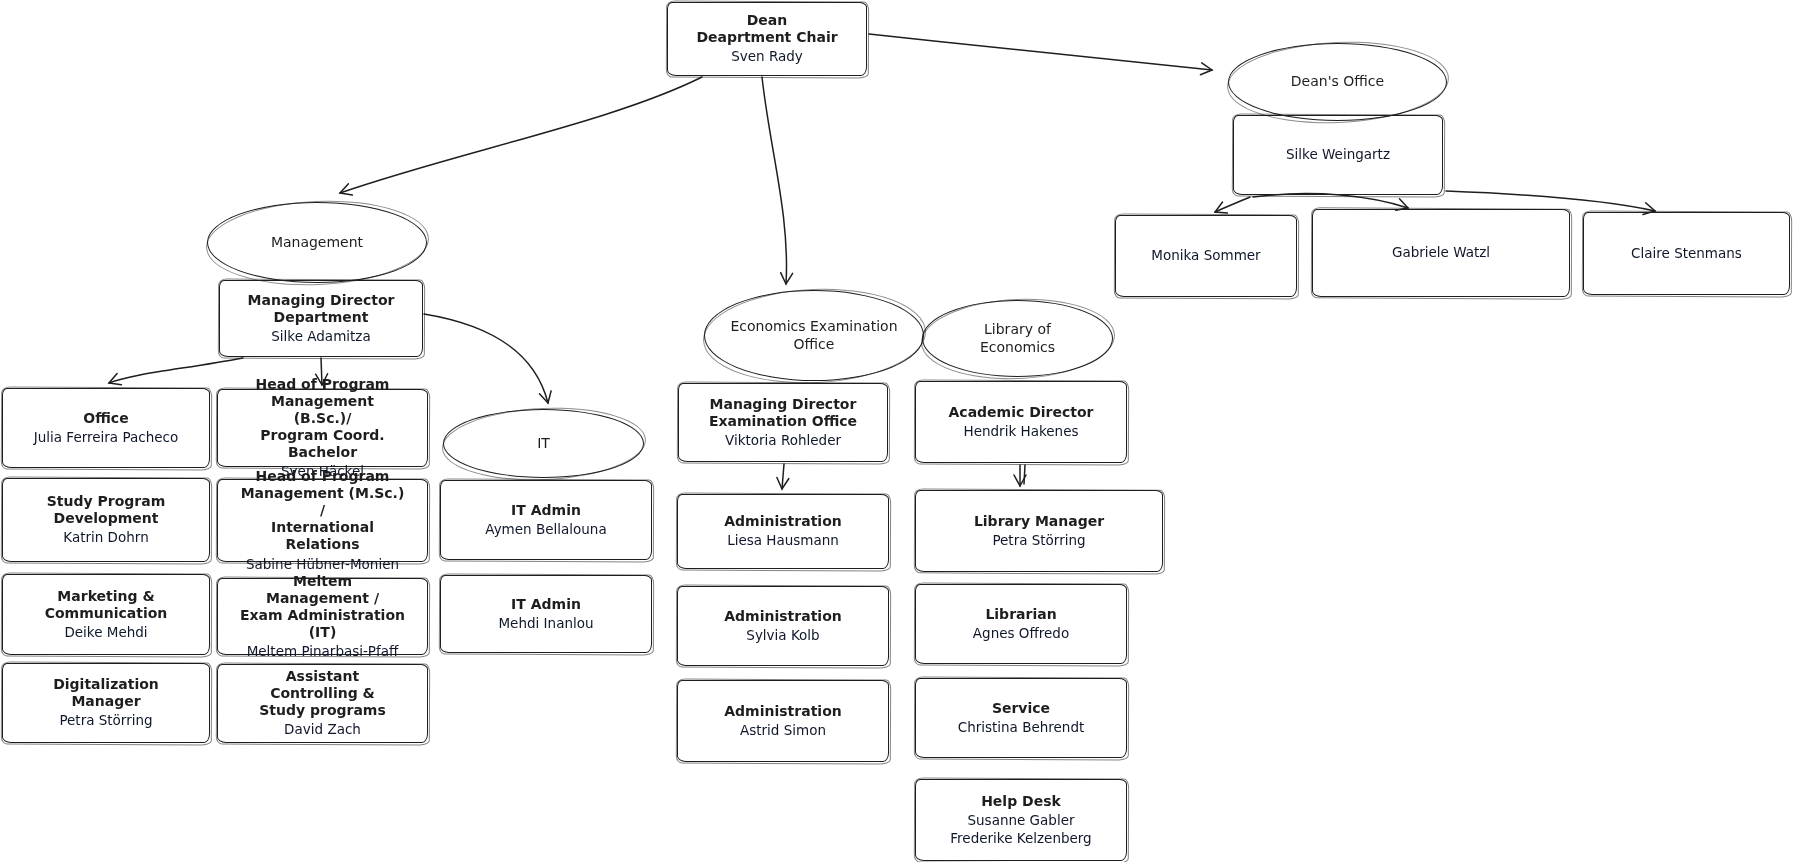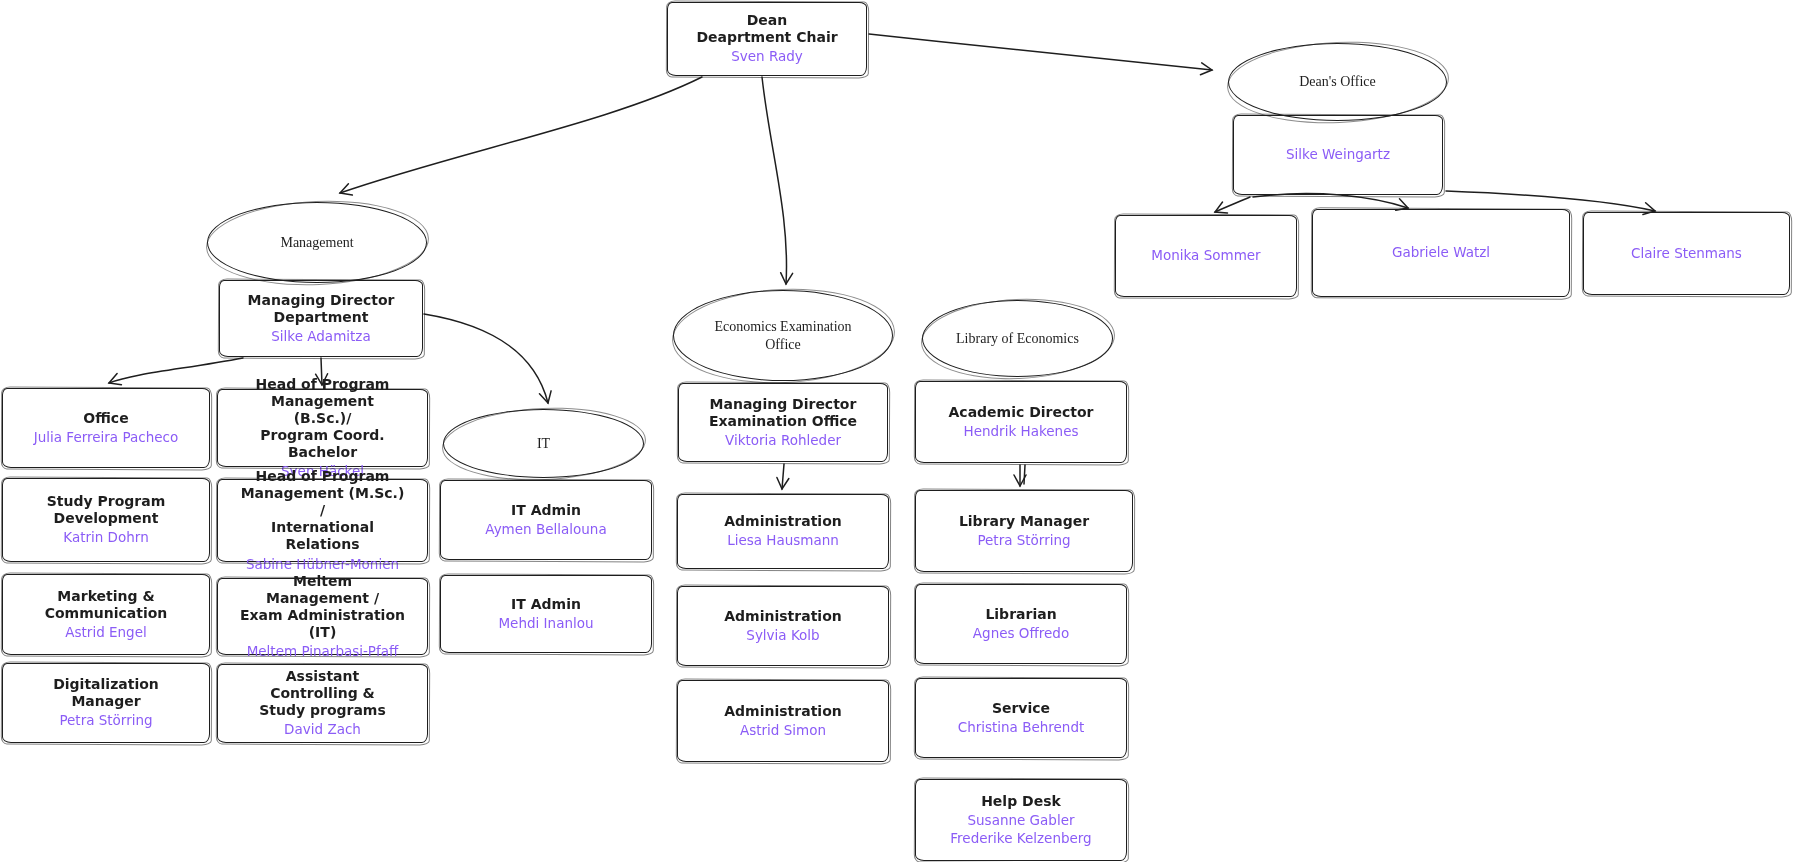--- a/index.html
+++ b/index.html
@@ -22,22 +22,22 @@
     border-radius:9px 5px 10px 6px / 6px 10px 5px 8px;
     transform:rotate(.3deg);
   }
   .ellipse { border:1.8px solid #1e1e1e; border-radius:50%; }
   .ellipse::before {
     content:""; position:absolute; inset:-2.5px; pointer-events:none;
     border:1.2px solid rgba(30,30,30,.5); border-radius:50%;
     transform:rotate(-2.5deg);
   }
   .title  { font-weight:bold; font-size:14px; line-height:1.22; white-space:pre-line; }
-  .person { font-weight:normal; font-size:13.5px; line-height:1.28; white-space:pre-line; color:#8b5cf6; }
-  .label  { font-weight:normal; font-size:14px; line-height:1.25; white-space:pre-line;font-family:Liberation Serif, serif; }
+  .person { font-weight:normal; font-size:13.5px; line-height:1.28; white-space:pre-line; color:#0f172a; }
+  .label  { font-weight:normal; font-size:14px; line-height:1.25; white-space:pre-line; }
 
   svg.arrows { position:absolute; left:0; top:0; width:1793px; height:862px; pointer-events:none; }
   svg.arrows path { fill:none; stroke:#1e1e1e; stroke-width:1.5; stroke-linecap:round; }
 </style>
 </head>
 <body>
 
 <div class="canvas">
 
   <svg class="arrows" viewBox="0 0 1793 862">
@@ -96,21 +96,21 @@
     <div class="person">Julia Ferreira Pacheco</div>
   </div>
   <div class="node box" style="left:2px;top:478px;width:208px;height:84px">
     <div class="title">Study Program
 Development</div>
     <div class="person">Katrin Dohrn</div>
   </div>
   <div class="node box" style="left:2px;top:574px;width:208px;height:81px">
     <div class="title">Marketing &amp;
 Communication</div>
-    <div class="person">Astrid Engel</div>
+    <div class="person">Deike Mehdi</div>
   </div>
   <div class="node box" style="left:2px;top:663px;width:208px;height:80px">
     <div class="title">Digitalization Manager</div>
     <div class="person">Petra Störring</div>
   </div>
 
   <div class="node box" style="left:217px;top:389px;width:211px;height:78px">
     <div class="title">Head of Program
 Management (B.Sc.)/
 Program Coord. Bachelor</div>
@@ -138,21 +138,21 @@
   </div>
   <div class="node box" style="left:440px;top:480px;width:212px;height:80px">
     <div class="title">IT Admin</div>
     <div class="person">Aymen Bellalouna</div>
   </div>
   <div class="node box" style="left:440px;top:575px;width:212px;height:78px">
     <div class="title">IT Admin</div>
     <div class="person">Mehdi Inanlou</div>
   </div>
 
-  <div class="node ellipse" style="left:673px;top:290px;width:220px;height:91px">
+  <div class="node ellipse" style="left:704px;top:290px;width:220px;height:91px">
     <div class="label">Economics Examination
 Office</div>
   </div>
   <div class="node box" style="left:678px;top:383px;width:210px;height:79px">
     <div class="title">Managing Director
 Examination Office</div>
     <div class="person">Viktoria Rohleder</div>
   </div>
   <div class="node box" style="left:677px;top:494px;width:212px;height:75px">
     <div class="title">Administration</div>
@@ -167,21 +167,21 @@
     <div class="person">Astrid Simon</div>
   </div>
 
   <div class="node box" style="left:915px;top:381px;width:212px;height:82px">
     <div class="title">Academic Director</div>
     <div class="person">Hendrik Hakenes</div>
   </div>
   <div class="node ellipse" style="left:922px;top:300px;width:191px;height:77px">
     <div class="label">Library of Economics</div>
   </div>
-  <div class="node box" style="left:915px;top:490px;width:218px;height:82px">
+  <div class="node box" style="left:915px;top:490px;width:248px;height:82px">
     <div class="title">Library Manager</div>
     <div class="person">Petra Störring</div>
   </div>
   <div class="node box" style="left:915px;top:584px;width:212px;height:80px">
     <div class="title">Librarian</div>
     <div class="person">Agnes Offredo</div>
   </div>
   <div class="node box" style="left:915px;top:678px;width:212px;height:80px">
     <div class="title">Service</div>
     <div class="person">Christina Behrendt</div>

